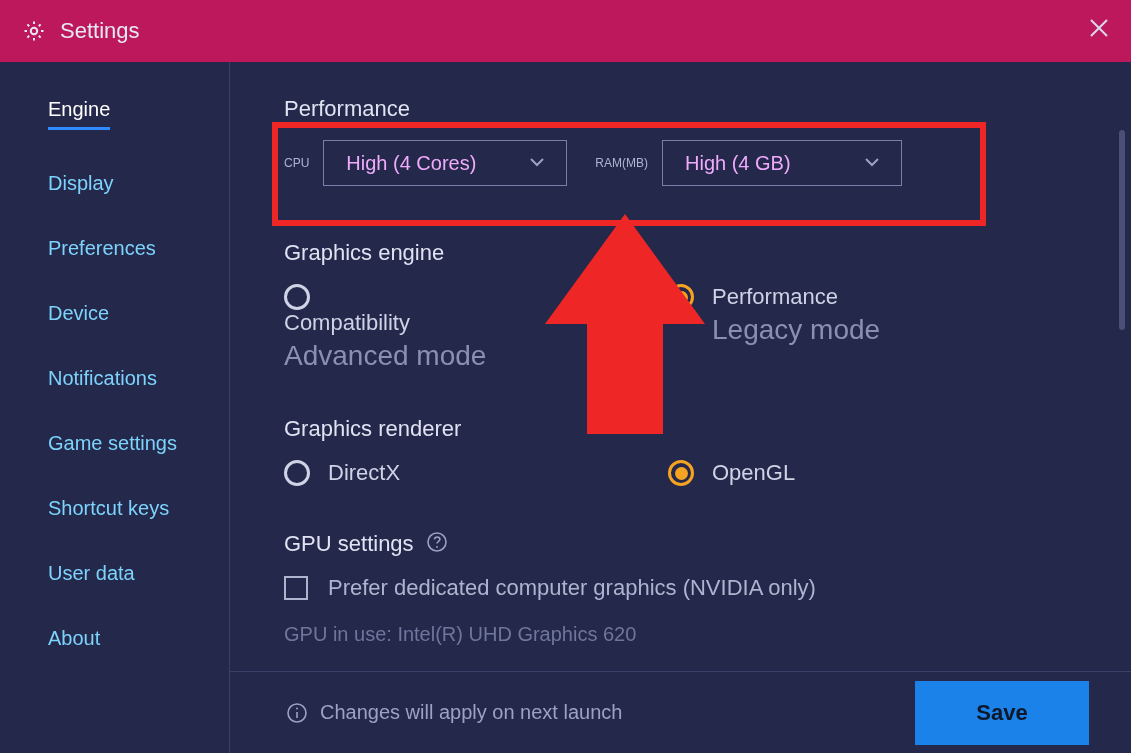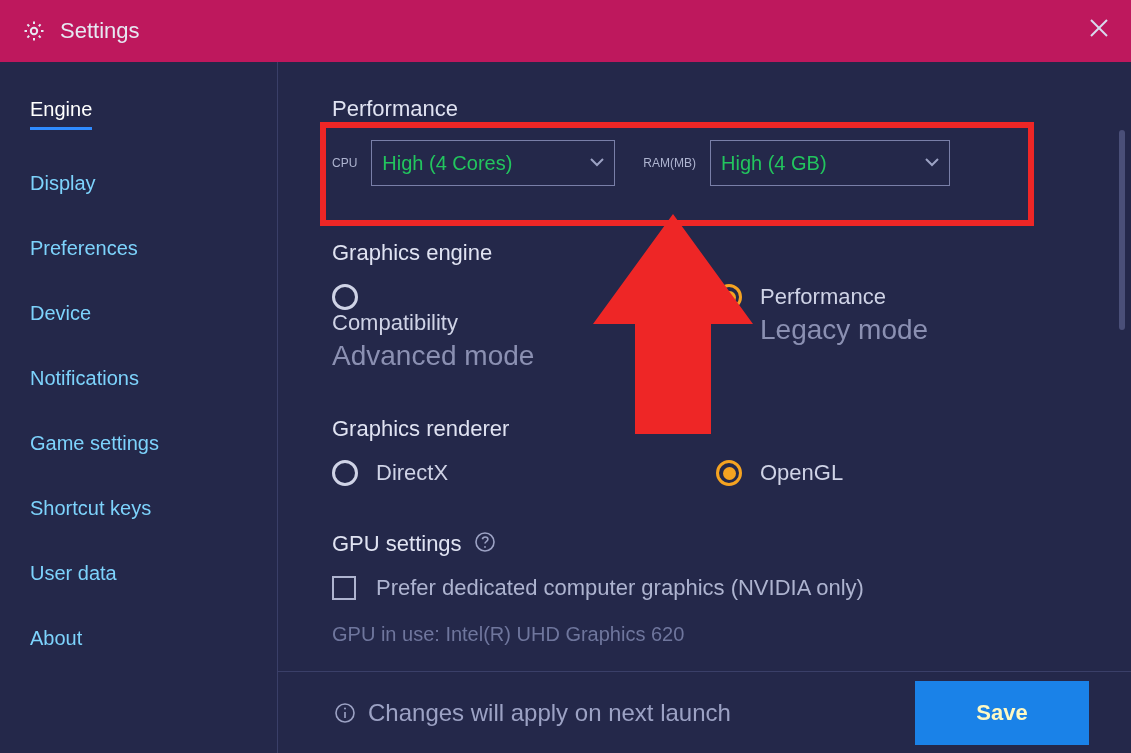--- a/index.html
+++ b/index.html
@@ -24,24 +24,24 @@
     cursor: pointer;
   }
 
   
   .content {
     display: flex;
     height: calc(753px - 62px);
     position: relative;
   }
   .sidebar {
-    width: 278px;
+    width: 230px;
     border-right: 1px solid #3a3f68;
     padding-top: 36px;
-    padding-left: 30px;
+    padding-left: 48px;
   }
   .sidebar .item {
     font-size: 20px;
     color: #7dd3fc;
     margin-bottom: 42px;
     cursor: pointer;
     width: fit-content;
   }
   .sidebar .item.active {
     color: #ffffff;
@@ -83,22 +83,22 @@
     color: #aeb4d0;
     font-size: 12px;
     margin-right: 14px;
   }
   .dropdown {
     border: 1px solid #797fa8;
     height: 46px;
     display: flex;
     align-items: center;
     justify-content: space-between;
-    padding: 0 10px;
-    color: #22c55e;
+    padding: 0 22px;
+    color: #f0abfc;
     font-size: 20px;
     cursor: pointer;
   }
   .dropdown .caret {
     margin-left: 18px;
     display:flex;
   }
 
   
   .radio-row {
@@ -146,27 +146,27 @@
   .footer {
     position:absolute;
     left:0; right:0; bottom:0;
     height:82px;
     border-top:1px solid #3a3f68;
     display:flex;
     align-items:center;
     padding:0 42px 0 56px;
     background:#24284a;
   }
-  .info-note { display:flex; align-items:center; color:#9ca2c4; font-size:24px; }
+  .info-note { display:flex; align-items:center; color:#9ca2c4; font-size:20px; }
   .info-icon { margin-right:12px; display:flex; }
   .save-btn {
     margin-left:auto;
     width:174px; height:64px;
     background:#1a82e8;
-    color:#fef9c3;
+    color:#0f172a;
     font-size:22px;
     font-weight:600;
     display:flex; align-items:center; justify-content:center;
     cursor:pointer;
     border:none;
   }
 
   
   .vscroll {
     position:absolute;

